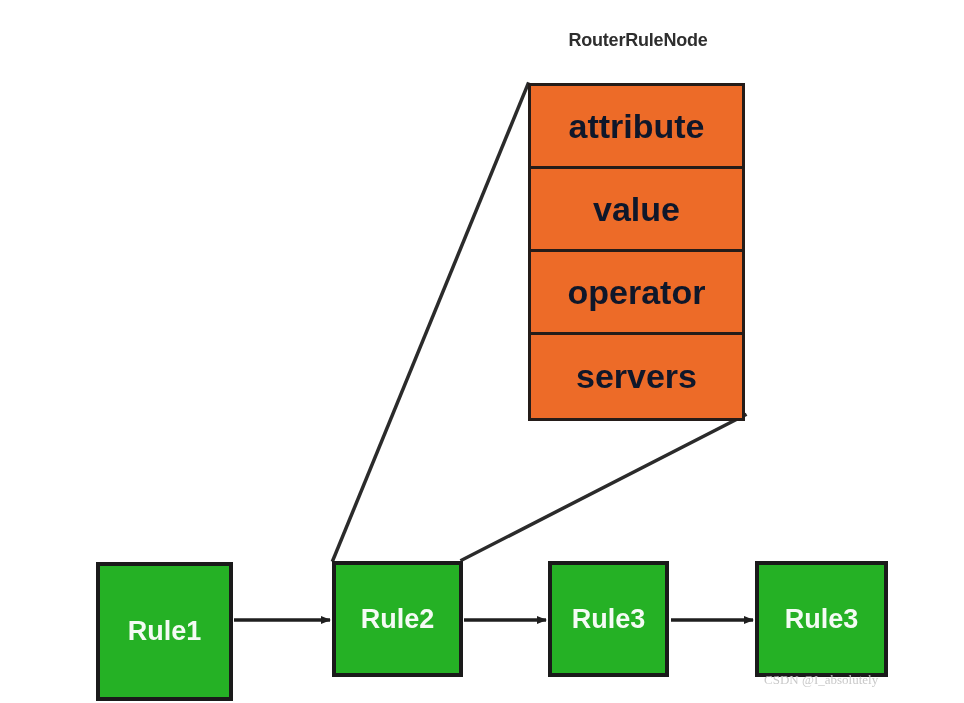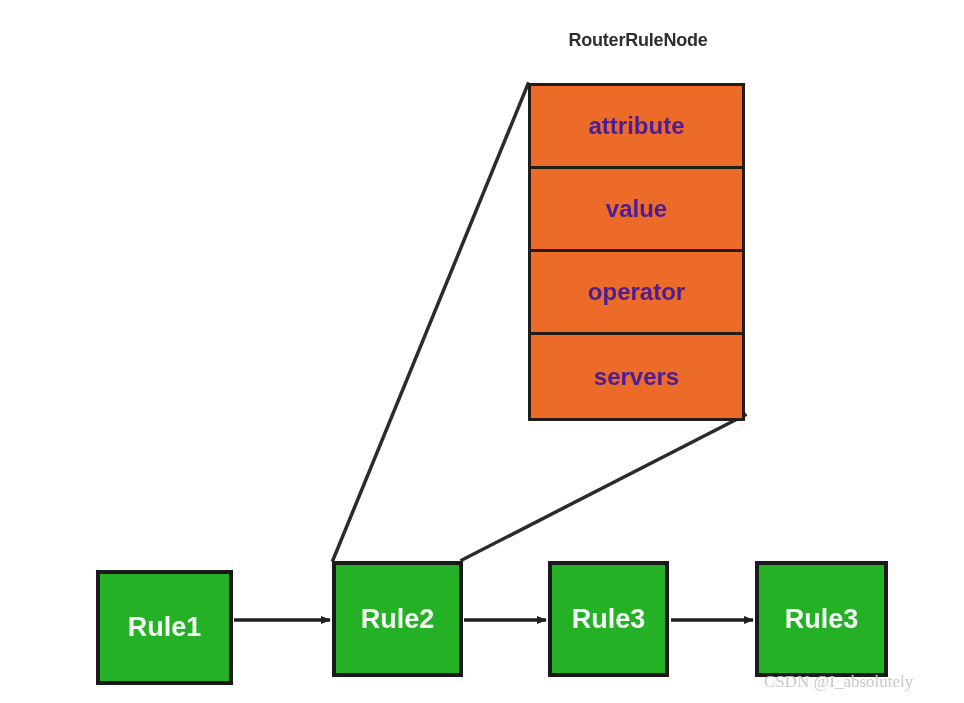--- a/index.html
+++ b/index.html
@@ -56,23 +56,23 @@
     border-bottom: 3px solid #241c19;
     box-sizing: border-box;
     display: flex;
     align-items: center;
     justify-content: center;
   }
   .field-row:last-child {
     border-bottom: none;
   }
   .field-label {
-    font-size: 24px;
+    font-size: 34px;
     font-weight: bold;
-    color: #4c1d95;
+    color: #0f172a;
     letter-spacing: 0px;
     white-space: nowrap;
   }
 
   
   .rule-node {
     position: absolute;
     background: #25B125;
     border: 4px solid #1a1a1a;
     box-sizing: border-box;
@@ -80,31 +80,31 @@
     align-items: center;
     justify-content: center;
   }
   .rule-label {
     font-size: 27px;
     font-weight: bold;
     color: #F4FBF4;
     white-space: nowrap;
   }
 
-  #rule-node-0 { left: 96px;  top: 562px; width: 137px; height: 115px; margin-top: 8px; }
+  #rule-node-0 { left: 96px;  top: 562px; width: 137px; height: 139px; }
   #rule-node-1 { left: 332px; top: 561px; width: 131px; height: 116px; }
   #rule-node-2 { left: 548px; top: 561px; width: 121px; height: 116px; }
   #rule-node-3 { left: 755px; top: 561px; width: 133px; height: 116px; }
 
   
   .watermark {
     position: absolute;
     left: 764px;
     top: 672px;
-    font-size: 17px;
+    font-size: 13px;
     color: #c9c9c9;
     font-family: "Liberation Serif", serif;
     white-space: nowrap;
   }
 </style>
 </head>
 <body>
 
 <div id="canvas">
 

